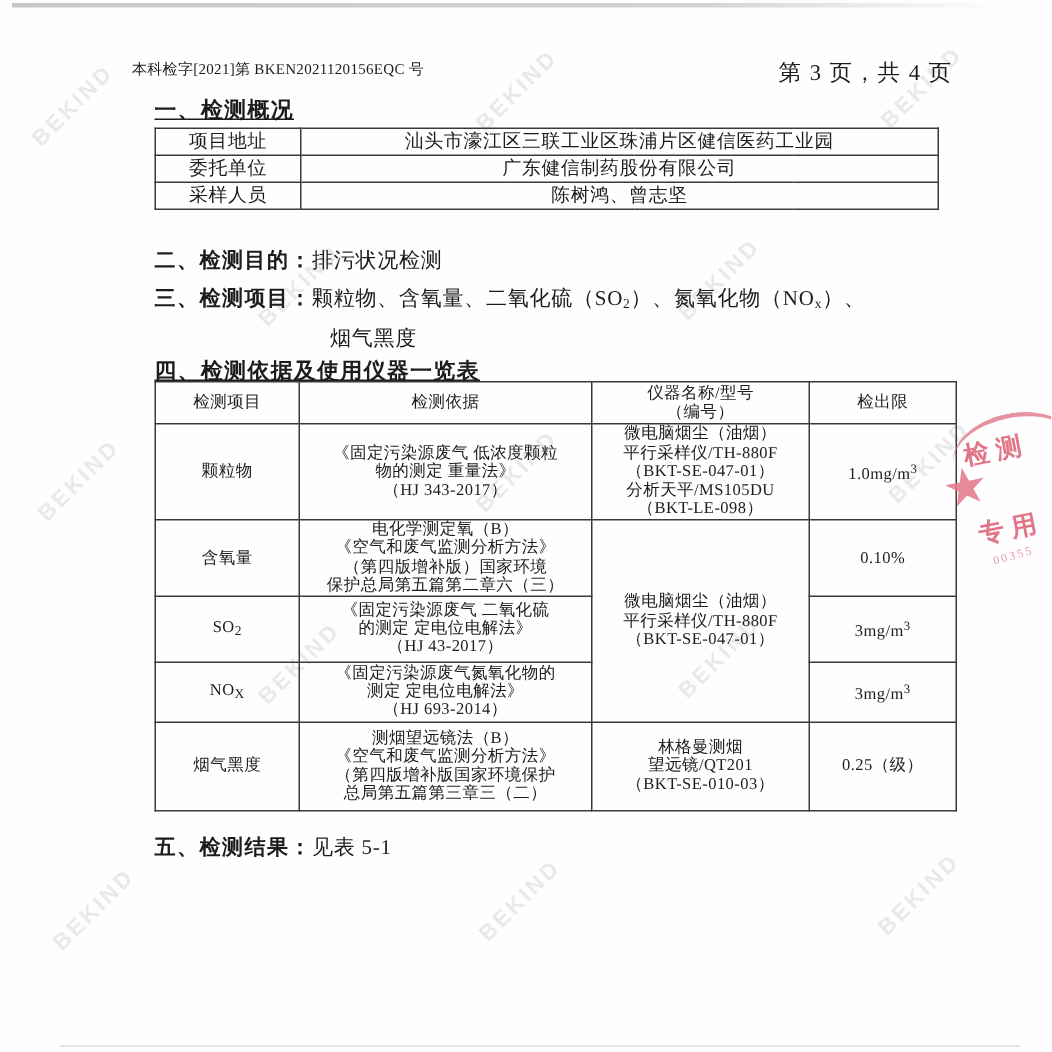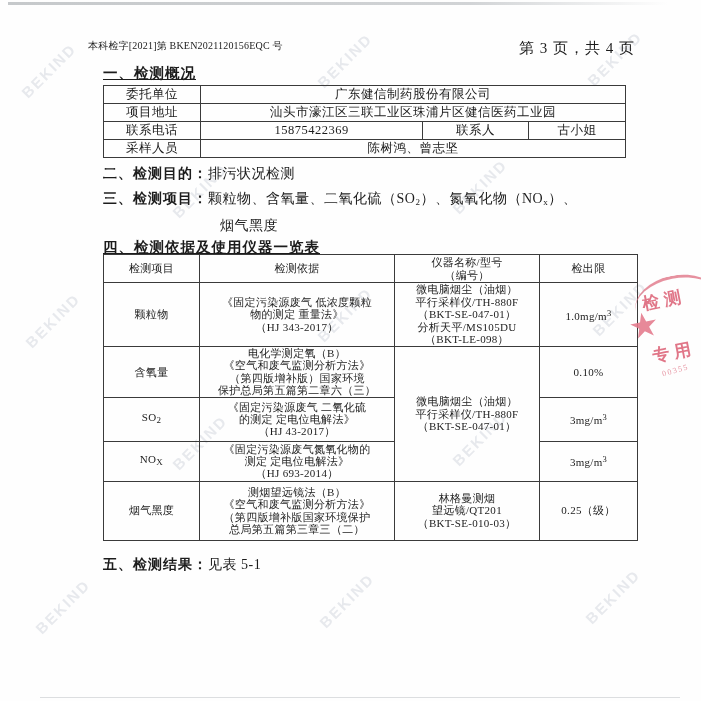--- a/index.html
+++ b/index.html
@@ -95,32 +95,26 @@
 
   <table class="t-overview">
     <colgroup>
         <col style="width:97px">
         <col style="width:222px">
         <col style="width:106px">
         <col style="width:97px">
       </colgroup>
     <tbody>
         <tr>
+      <td>项目地址</td>
+      <td colspan="3">汕头市濠江区三联工业区珠浦片区健信医药工业园</td>
+    </tr>
+    <tr>
       <td>委托单位</td>
       <td colspan="3">广东健信制药股份有限公司</td>
-    </tr>
-    <tr>
-      <td>项目地址</td>
-      <td colspan="3">汕头市濠江区三联工业区珠浦片区健信医药工业园</td>
-    </tr>
-    <tr>
-      <td>联系电话</td>
-      <td>15875422369</td>
-      <td>联系人</td>
-      <td>古小姐</td>
     </tr>
     <tr>
       <td>采样人员</td>
       <td colspan="3">陈树鸿、曾志坚</td>
     </tr>
   </tbody>
     </table>
 
   <div class="sec-line" style="top:165px;">
     <span class="lbl">二、检测目的：</span><span class="cnt">排污状况检测</span>

